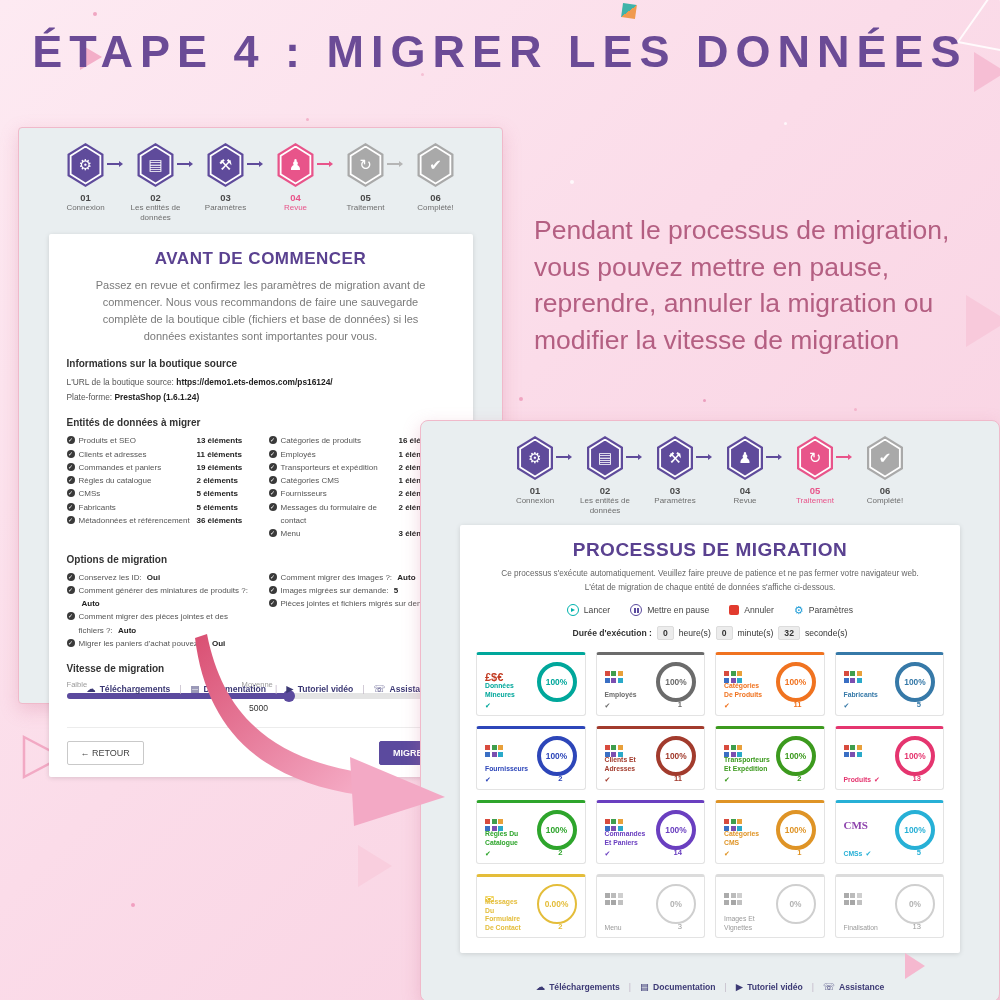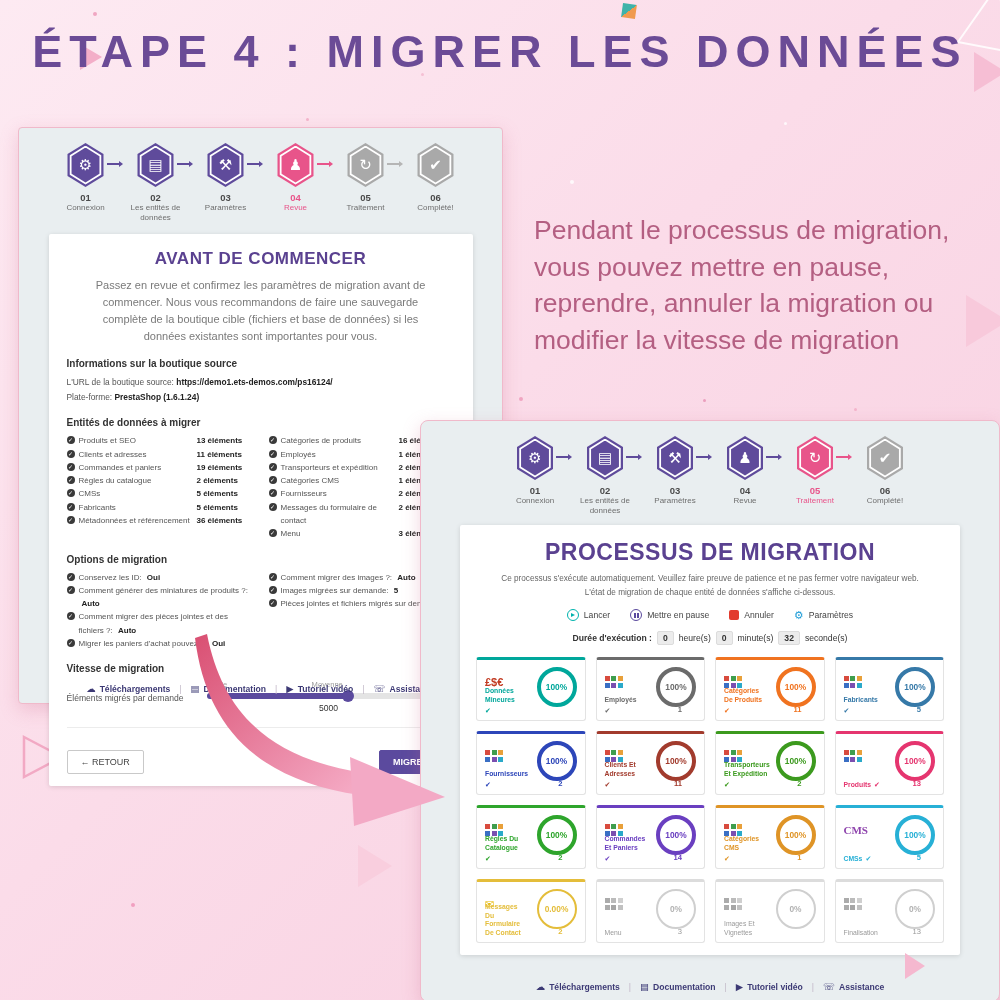--- a/index.html
+++ b/index.html
@@ -69,36 +69,36 @@
   .speed-row{display:flex;margin-top:6px;}
   .speed-label{width:140px;font-size:8.6px;color:#555;padding-top:13px;}
   .slider{flex:1;padding-right:4px;}
   .scale{display:flex;justify-content:space-between;font-size:7.6px;color:#9a9a9a;margin-bottom:4px;}
   .track{position:relative;height:6px;border-radius:3px;background:#e4e4e4;}
   .fill{position:absolute;left:0;top:0;bottom:0;width:58%;border-radius:3px;background:#5b4a9e;}
   .thumb{position:absolute;left:calc(58% - 6px);top:-3px;width:12px;height:12px;border-radius:50%;
          background:#5b4a9e;}
   .sval{text-align:center;font-size:8.6px;color:#333;margin-top:4px;}
   .btn-row{display:flex;justify-content:space-between;align-items:center;margin-top:14px;
-           border-top:1px solid #ececec;padding-top:22px;}
+           border-top:1px solid #ececec;padding-top:13px;}
   .btn-outline{background:#fff;border:1px solid #c9c9c9;border-radius:2px;color:#444;
                font-size:9px;padding:6px 13px;cursor:pointer;font-family:inherit;}
   .btn-primary{background:#5b4a9e;border:1px solid #5b4a9e;border-radius:2px;color:#fff;
                font-weight:bold;font-size:9px;padding:6px 13px;cursor:pointer;font-family:inherit;}
 
   
   .flinks{position:absolute;left:0;right:0;bottom:9px;display:flex;justify-content:center;
           align-items:center;gap:9px;font-size:8.6px;font-weight:bold;color:#3d3a75;}
   .flink{display:flex;align-items:center;gap:4px;cursor:pointer;}
   .fico{font-size:9.5px;}
   .fdiv{color:#c2b8c8;font-weight:normal;}
 
   
   .card2{width:500px;margin:8px auto 0;padding:14px 16px 12px;min-height:428px;box-sizing:border-box;}
-  .card2 .card-title{font-size:23px;}
+  .card2 .card-title{font-size:19px;}
   .p-intro{font-size:8.2px;color:#666;line-height:1.5;text-align:center;margin-top:7px;}
   .ctrl-row{display:flex;justify-content:center;gap:20px;margin-top:10px;}
   .ctrl{display:flex;align-items:center;gap:5px;font-size:8.6px;color:#444;cursor:pointer;}
   .cicon{display:inline-block;position:relative;}
   .play-icon{width:10px;height:10px;border:1.5px solid #00b3ad;border-radius:50%;}
   .play-icon::after{content:'';position:absolute;left:3.5px;top:2.5px;
       border-left:4px solid #00b3ad;border-top:2.5px solid transparent;border-bottom:2.5px solid transparent;}
   .pause-icon{width:10px;height:10px;border:1.5px solid #5b4a9e;border-radius:50%;}
   .pause-icon::before,.pause-icon::after{content:'';position:absolute;top:2.5px;width:1.6px;height:5px;background:#5b4a9e;}
   .pause-icon::before{left:3px;}.pause-icon::after{left:5.8px;}
@@ -389,21 +389,20 @@
 
     <div class="opt">
       <span class="chk">✓</span>
       <span><span class="olabel">Pièces jointes et fichiers migrés sur demande: </span><b class="oval">5</b></span>
     </div>
   </div>
       </div>
 
       <div class="sec-h">Vitesse de migration</div>
       <div class="speed-row">
-        <span class="speed-label">Éléments migrés par demande</span>
         <div class="slider">
           <div class="scale">
             <span>Faible</span>
             <span>Moyenne</span>
             <span>Élevée</span>
           </div>
           <div class="track">
             <div class="fill"></div>
             <div class="thumb"></div>
           </div>

